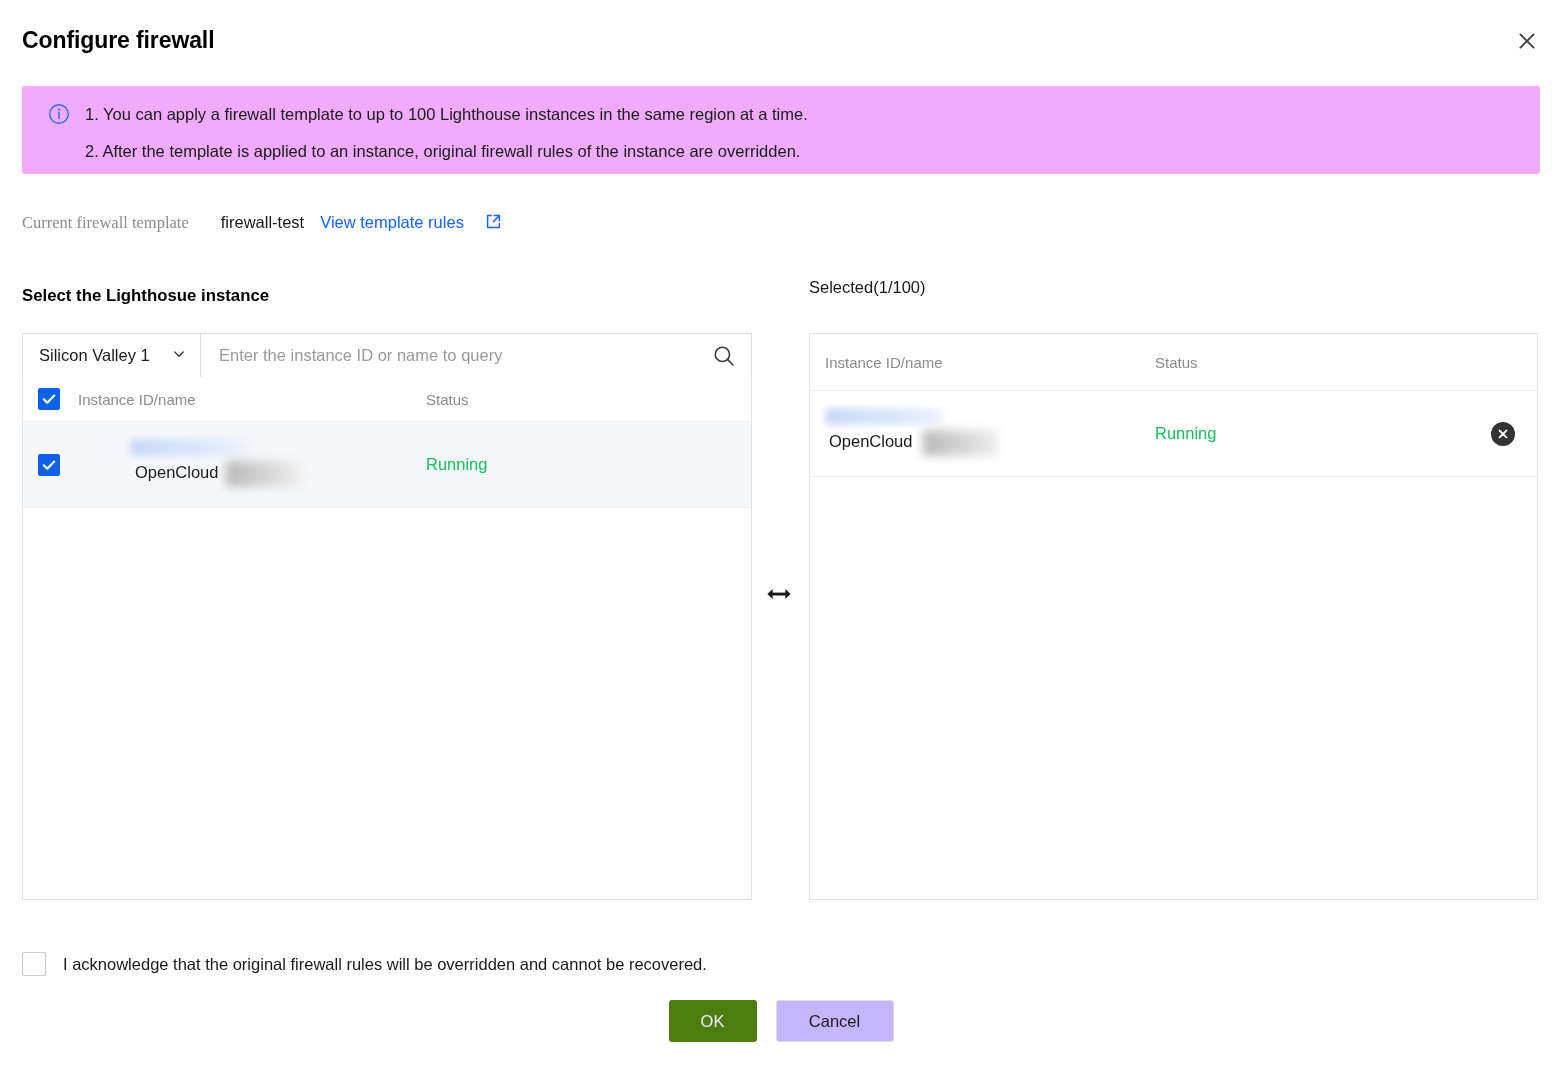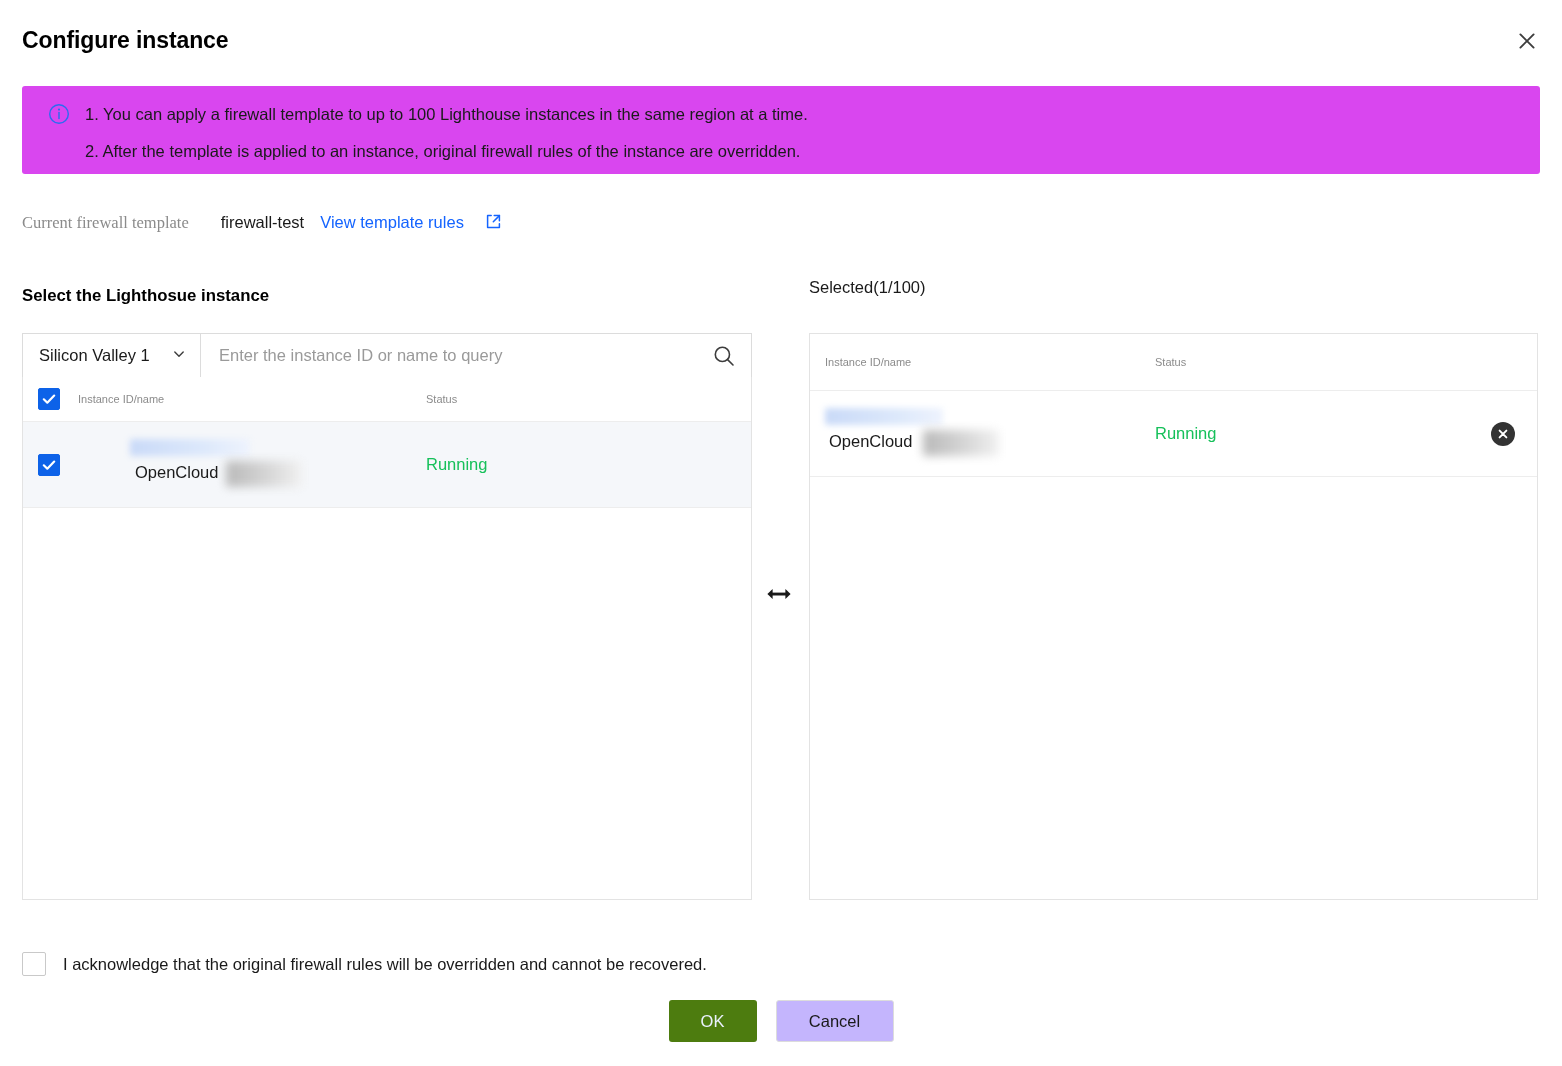--- a/index.html
+++ b/index.html
@@ -41,21 +41,21 @@
     cursor: pointer;
     background: none; border: none; padding: 0;
   }
   .close-btn svg { display: block; }
 
   
   .info-banner {
     position: absolute;
     left: 22px; top: 86px;
     width: 1518px; height: 88px;
-    background: #d946ef;
+    background: #f0abfc;
     border-radius: 3px;
   }
   .info-icon {
     position: absolute;
     left: 26px; top: 17px;
     width: 22px; height: 22px;
   }
   .info-line {
     position: absolute;
     left: 63px;
@@ -182,21 +182,21 @@
   .list-head {
     height: 45px;
     border-bottom: 1px solid #ededed;
     display: flex;
     align-items: center;
     padding-left: 15px;
   }
   .col-id   { width: 348px; }
   .col-stat { width: 200px; }
   .head-text {
-    font-size: 11px;
+    font-size: 15px;
     color: #8b8b8b;
   }
 
   .list-row {
     height: 86px;
     display: flex;
     align-items: center;
     padding-left: 15px;
     border-bottom: 1px solid #ededed;
     background: #f5f7fa;
@@ -373,21 +373,21 @@
     color: #1a1a1a;
     border: 1px solid #dcdcdc;
   }
 </style>
 </head>
 <body>
 
 <div class="dialog">
 
   <div class="dialog-header">
-    <div class="dialog-title">Configure instance</div>
+    <div class="dialog-title">Configure firewall</div>
     <button class="close-btn" aria-label="close">
       <svg width="20" height="20" viewBox="0 0 20 20">
         <path d="M3.4 3.4 L16.6 16.6 M16.6 3.4 L3.4 16.6" stroke="#3d3d3d" stroke-width="1.9" stroke-linecap="round"></path>
       </svg>
     </button>
   </div>
 
   <div class="info-banner">
     <span class="info-icon">
       <svg width="22" height="22" viewBox="0 0 22 22">

